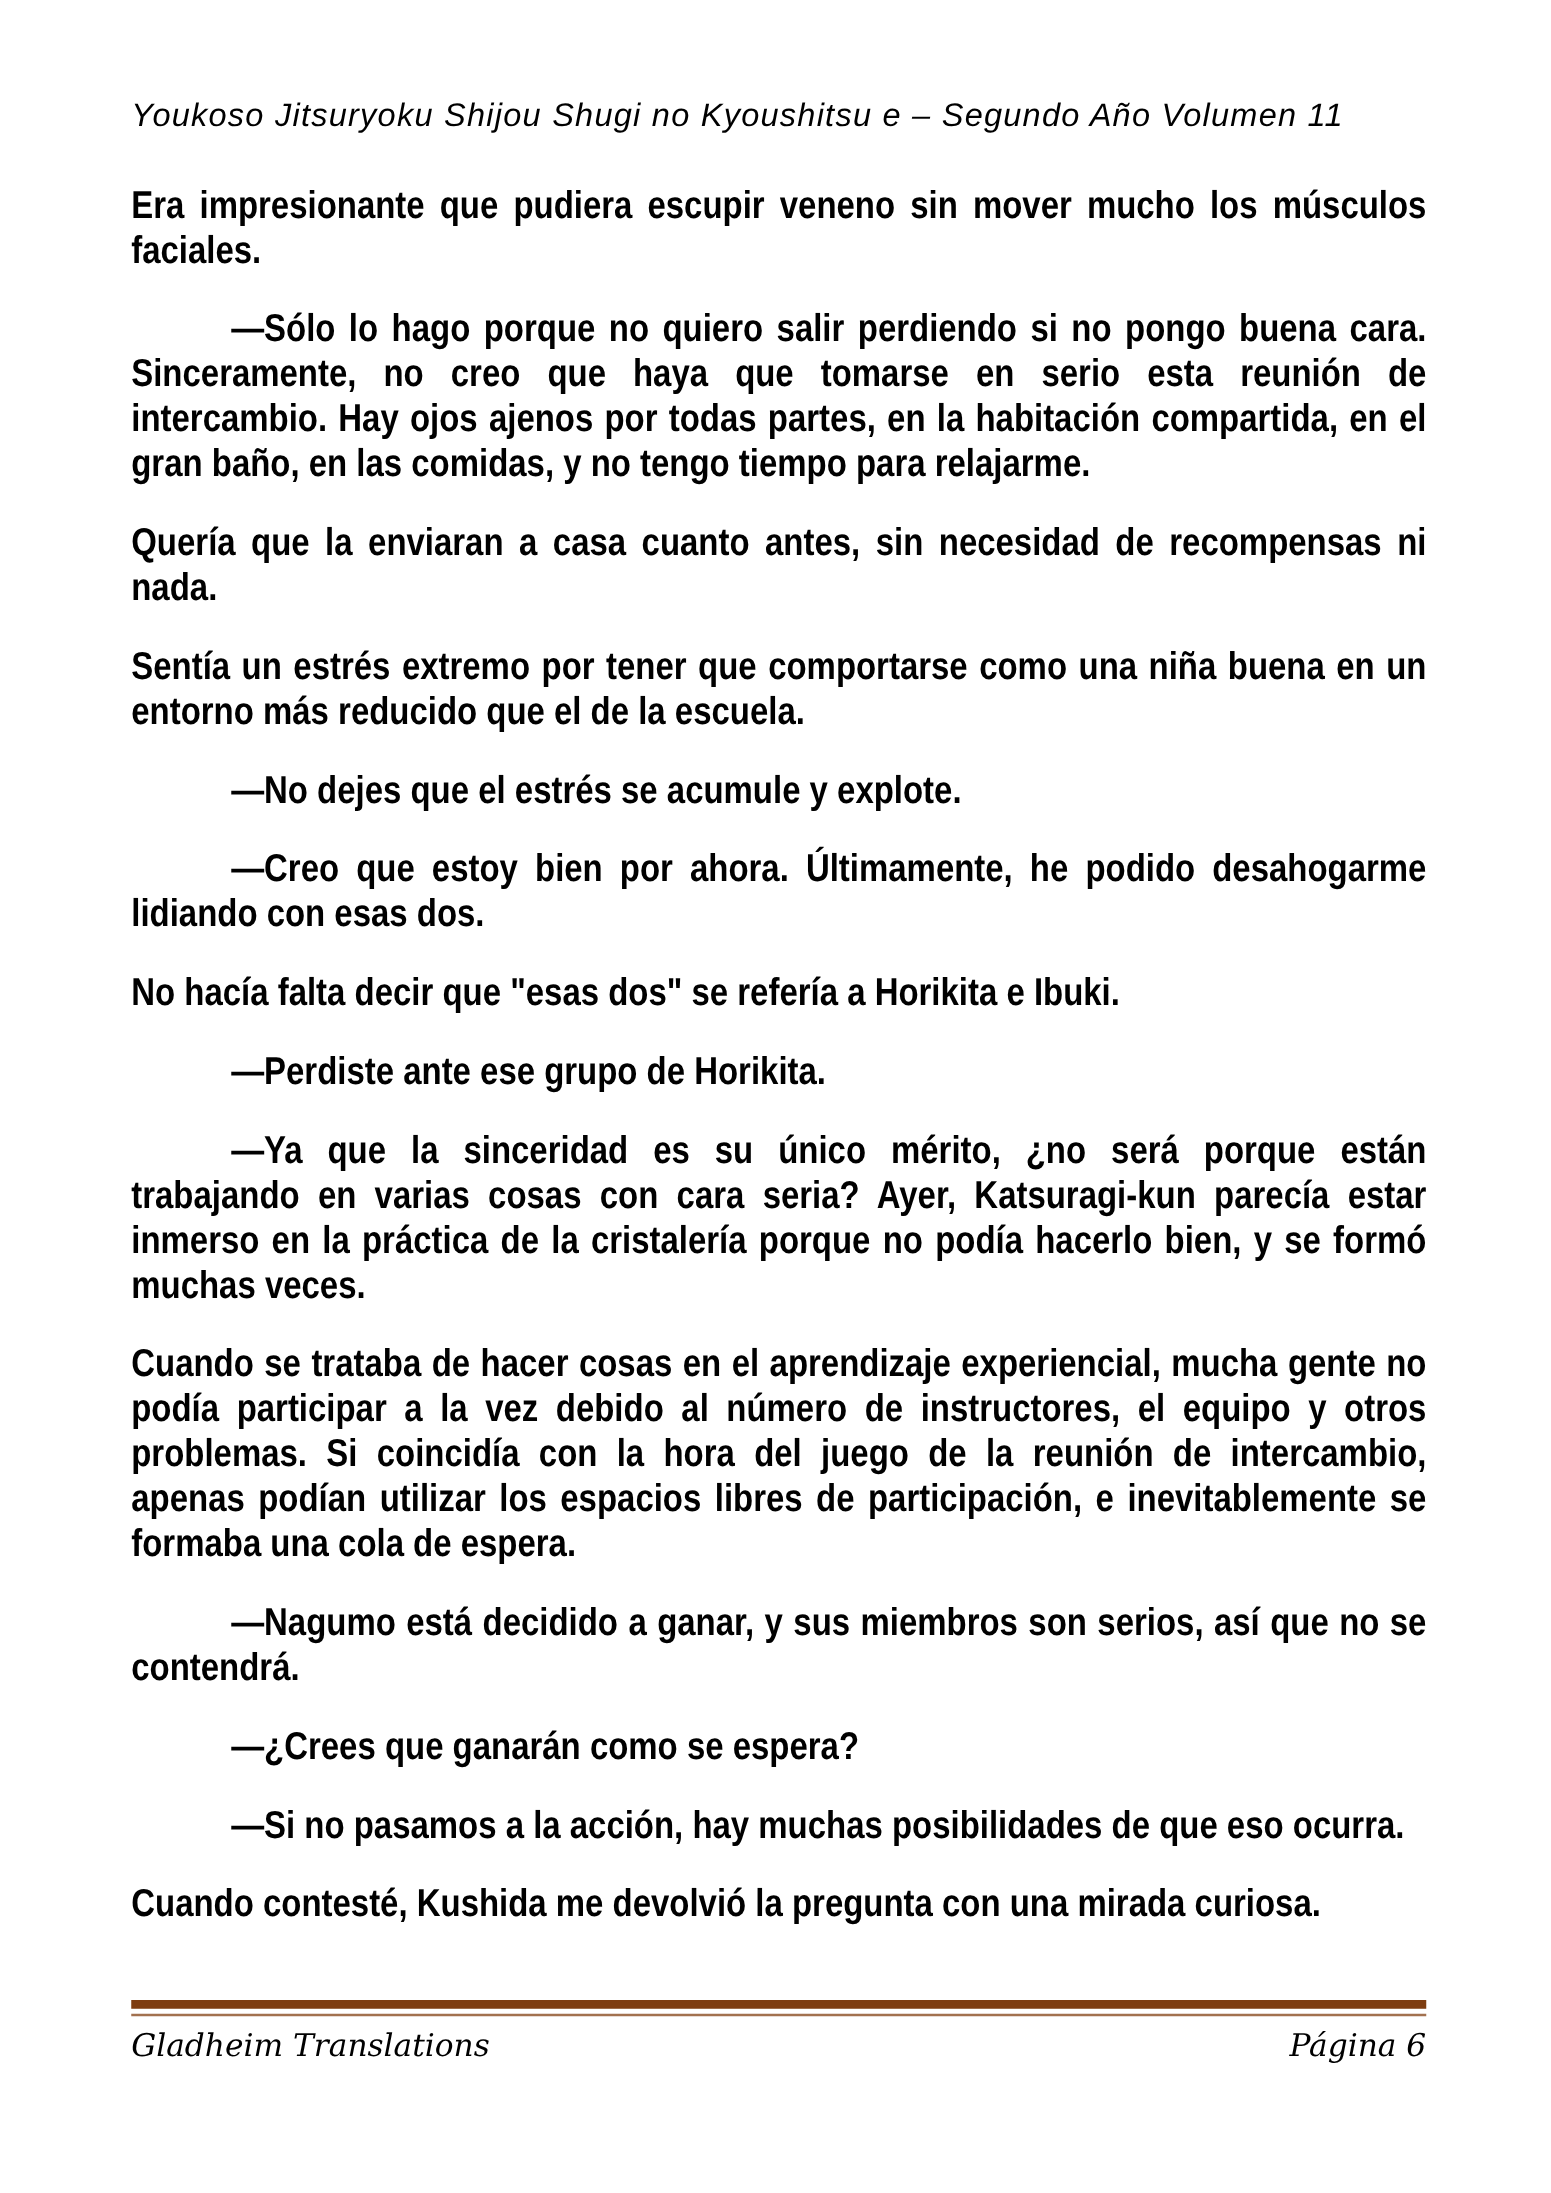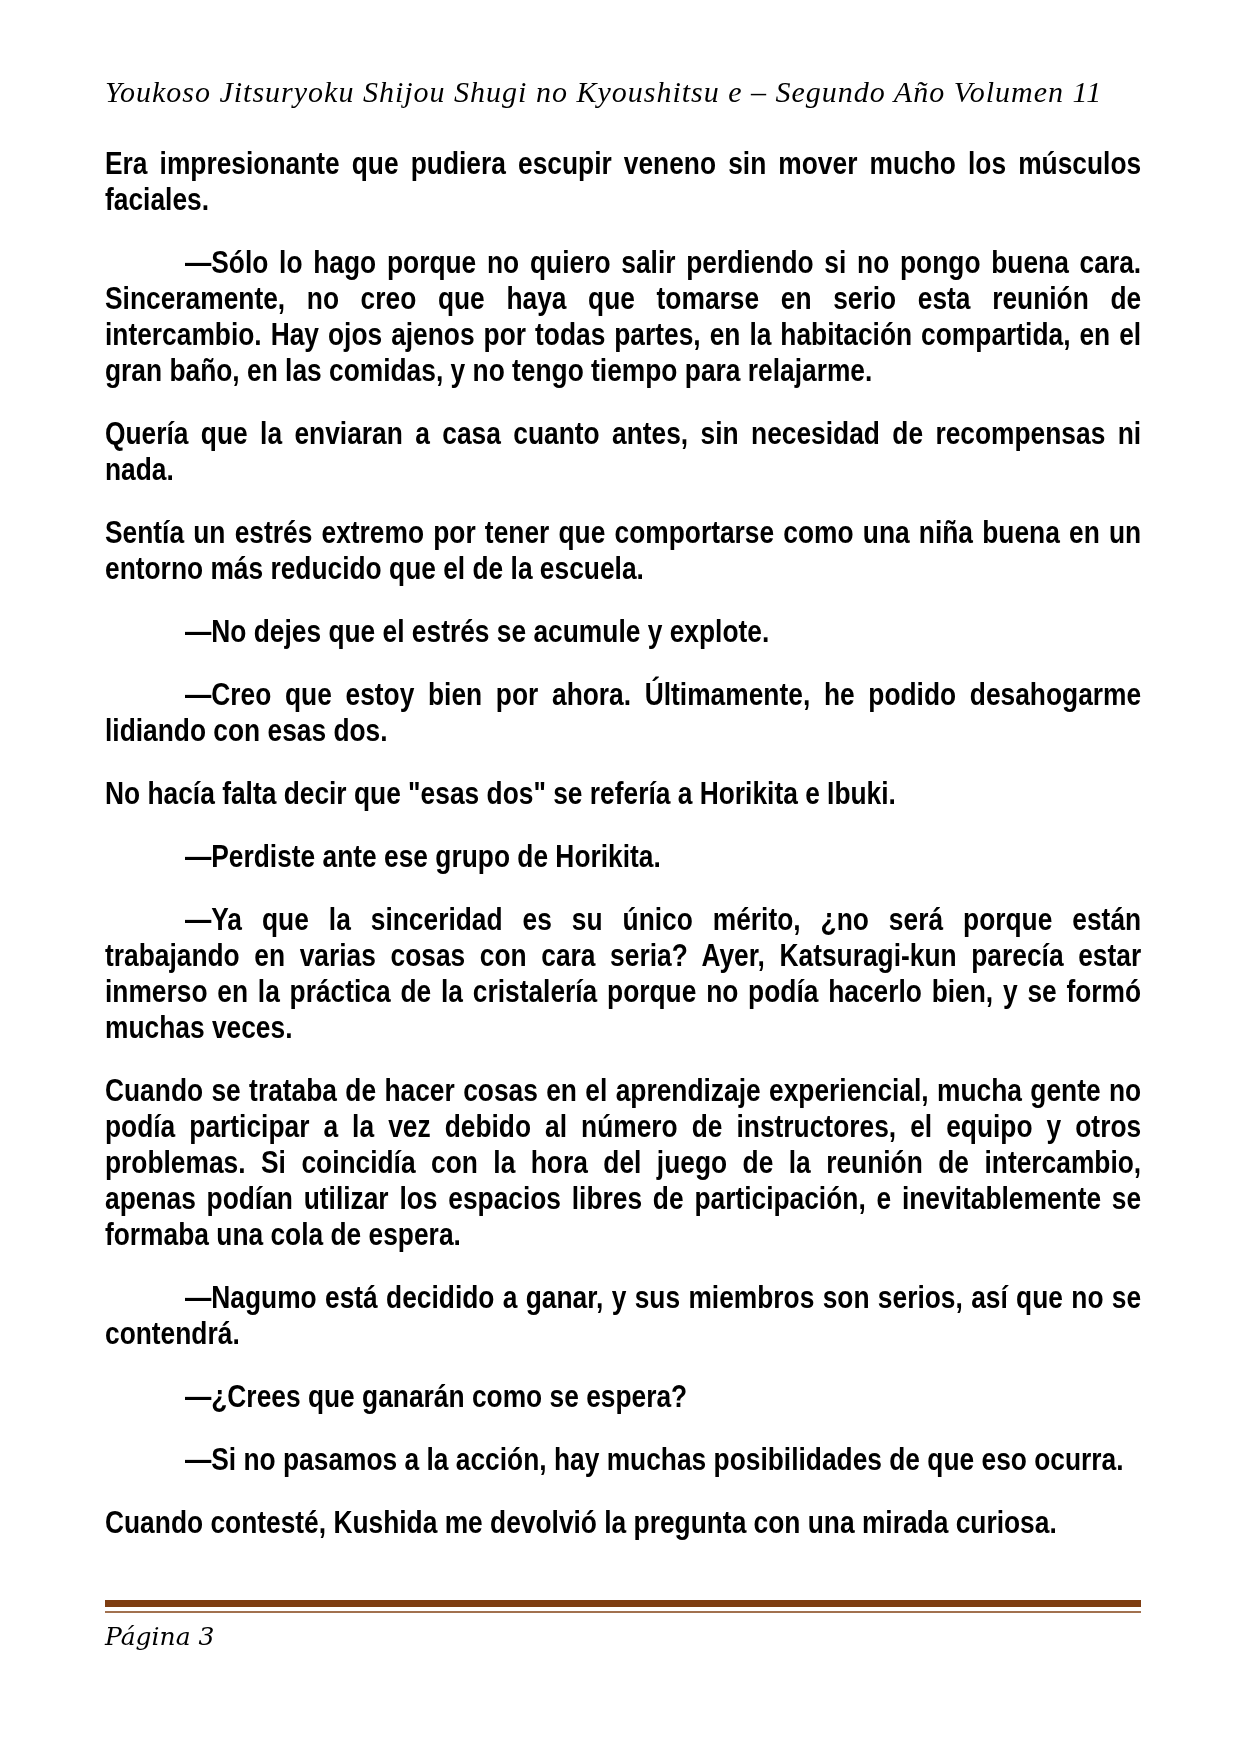--- a/index.html
+++ b/index.html
@@ -17,23 +17,23 @@
     color: var(--text, #000);
   }
   
   .header {
     position: absolute;
     left: 105px;
     top: 76px;
     width: 1036px;
   }
   .header-title {
-    font-family: Liberation Serif, serif;
+    font-family: Liberation Sans, sans-serif;
     font-style: italic;
-    font-size: 30px;
+    font-size: 26px;
     line-height: 32px;
     letter-spacing: 1px;
     white-space: nowrap;
     color: #000;
   }
   
   .content {
     position: absolute;
     left: 105px;
     top: 146px;
@@ -115,16 +115,17 @@
       <p class="para dialogue">—¿Crees que ganarán como se espera?</p>
       <p class="para dialogue">—Si no pasamos a la acción, hay muchas posibilidades de que eso ocurra.</p>
       <p class="para">Cuando contesté, Kushida me devolvió la pregunta con una mirada curiosa.</p>
     </div>
   </div>
 
   <div class="footer-rule"></div>
   <div class="footer-rule-thin"></div>
 
   <div class="footer-row">
-    <span class="footer-text">Página 3</span>
+    <span class="footer-text">Gladheim Translations</span>
+    <span class="footer-text">Página 6</span>
   </div>
 
 </div>
 
 </body></html>

